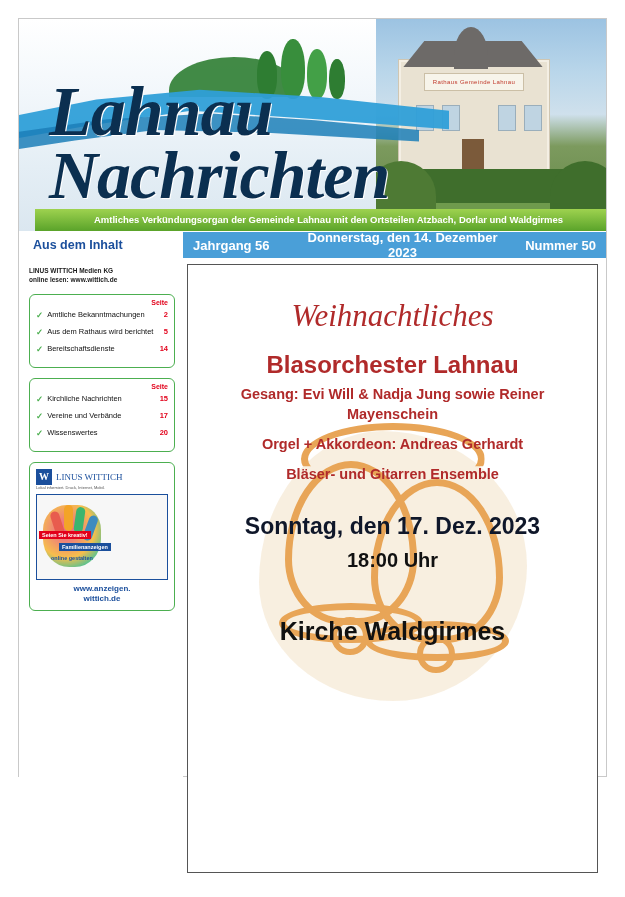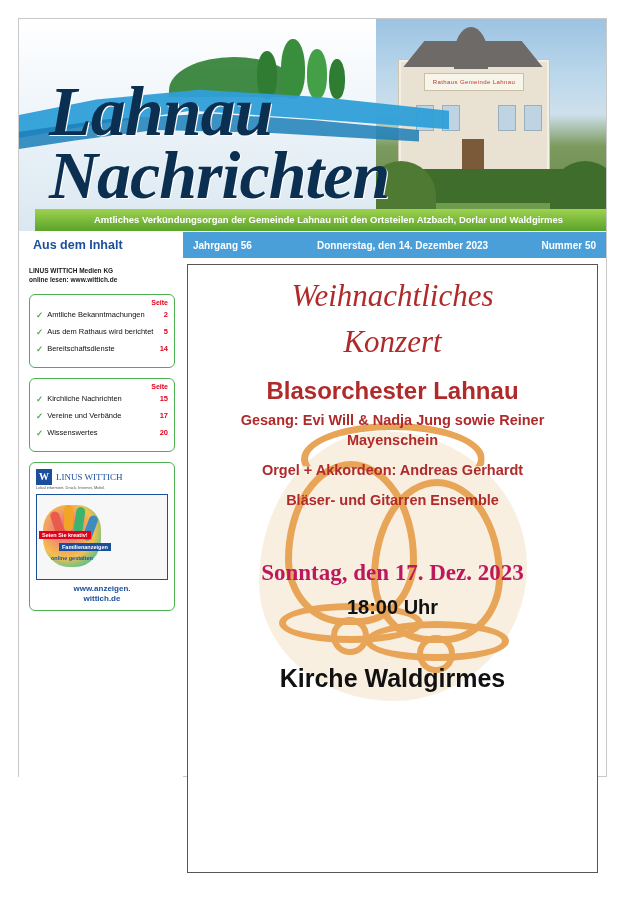--- a/index.html
+++ b/index.html
@@ -124,21 +124,21 @@
   .strip{
     display:flex;align-items:center;height:26px;
     border-top:1px solid #ffffff;
   }
   .strip .left{
     width:164px;height:26px;background:#ffffff;color:#1b4f9c;
     font-weight:bold;font-size:12.5px;line-height:26px;padding-left:14px;box-sizing:border-box;
   }
   .strip .right{
     flex:1;height:26px;background:#4a9fd8;color:#ffffff;display:flex;align-items:center;
-    font-size:10px;font-weight:bold;padding:0 10px;box-sizing:border-box;
+    font-size:13px;font-weight:bold;padding:0 10px;box-sizing:border-box;
   }
   .strip .right .jg{width:28%;}
   .strip .right .dt{flex:1;text-align:center;}
   .strip .right .nr{width:24%;text-align:right;}
 
   
   .body{
     display:flex;
     height:calc(861px - 212px - 26px);
   }
@@ -238,32 +238,32 @@
     position:absolute;left:58px;top:6px;width:170px;height:58px;
     border:7px solid #e8a557;border-radius:50%;
     clip-path:polygon(0 0,100% 0,100% 60%,0 60%);
   }
 
   .ptxt{position:relative;text-align:center;}
   .l1,.l2{
     font-family:"Liberation Serif", serif;font-style:italic;color:#b02a2a;
     font-size:31px;line-height:34px;
   }
-  .l1{margin-top:14px;font-style:italic;}
+  .l1{margin-top:34px;font-style:italic;}
   .l2{margin-top:12px;}
   .l3{
     font-weight:bold;color:#b02a2a;font-size:24px;line-height:28px;margin-top:18px;
   }
   .l4,.l5,.l6{
     color:#b02a2a;font-size:14.5px;line-height:20px;font-weight:bold;margin-top:5px;
     padding:0 16px;
   }
   .l5,.l6{margin-top:10px;}
   .l7{
-    color:#be185d;font-size:23px;font-weight:bold;margin-top:49px;line-height:28px;font-family:Liberation Serif, serif;
+    color:#0f172a;font-size:23px;font-weight:bold;margin-top:28px;line-height:28px;
   }
   .l8{color:#111;font-size:20px;font-weight:bold;margin-top:8px;line-height:24px;}
   .l9{color:#111;font-size:25px;font-weight:bold;margin-top:44px;line-height:30px;}
 </style>
 </head>
 <body>
 
 <div class="page">
 
   <div class="masthead">
@@ -391,21 +391,20 @@
           <div class="bell bellB"></div>
           <div class="bellmouthA"></div>
           <div class="bellmouthB"></div>
           <div class="clapper cl1"></div>
           <div class="clapper cl2"></div>
           <div class="ribbon"></div>
         </div>
 
         <div class="ptxt">
           <div class="l1">Weihnachtliches</div>
-          <div class="l2">Konzert</div>
           <div class="l3">Blasorchester Lahnau</div>
           <div class="l4">Gesang: Evi Will &amp; Nadja Jung sowie  Reiner Mayenschein</div>
           <div class="l5">Orgel + Akkordeon: Andreas Gerhardt</div>
           <div class="l6">Bläser- und Gitarren Ensemble</div>
           <div class="l7">Sonntag, den 17. Dez. 2023</div>
           <div class="l8">18:00 Uhr</div>
           <div class="l9">Kirche Waldgirmes</div>
         </div>
 
       </div>

